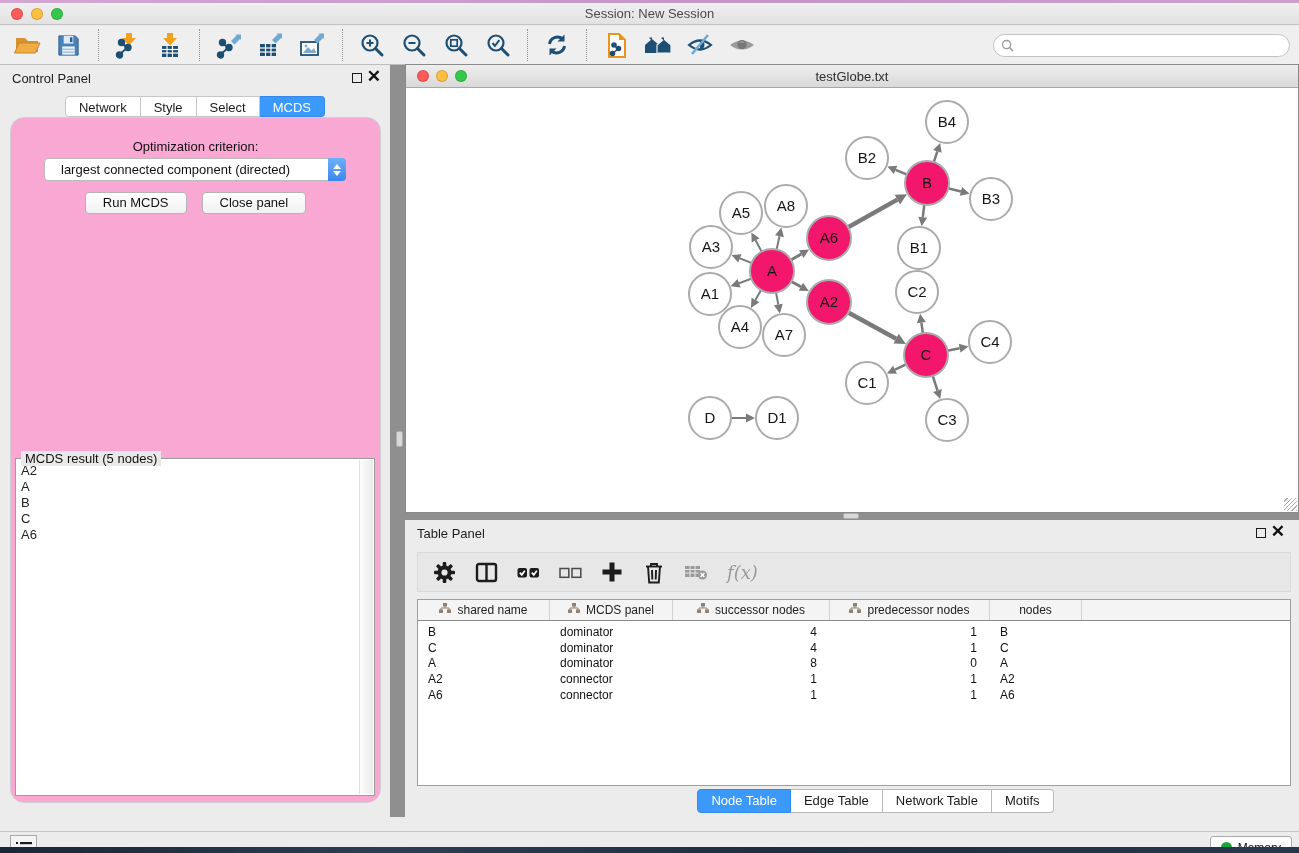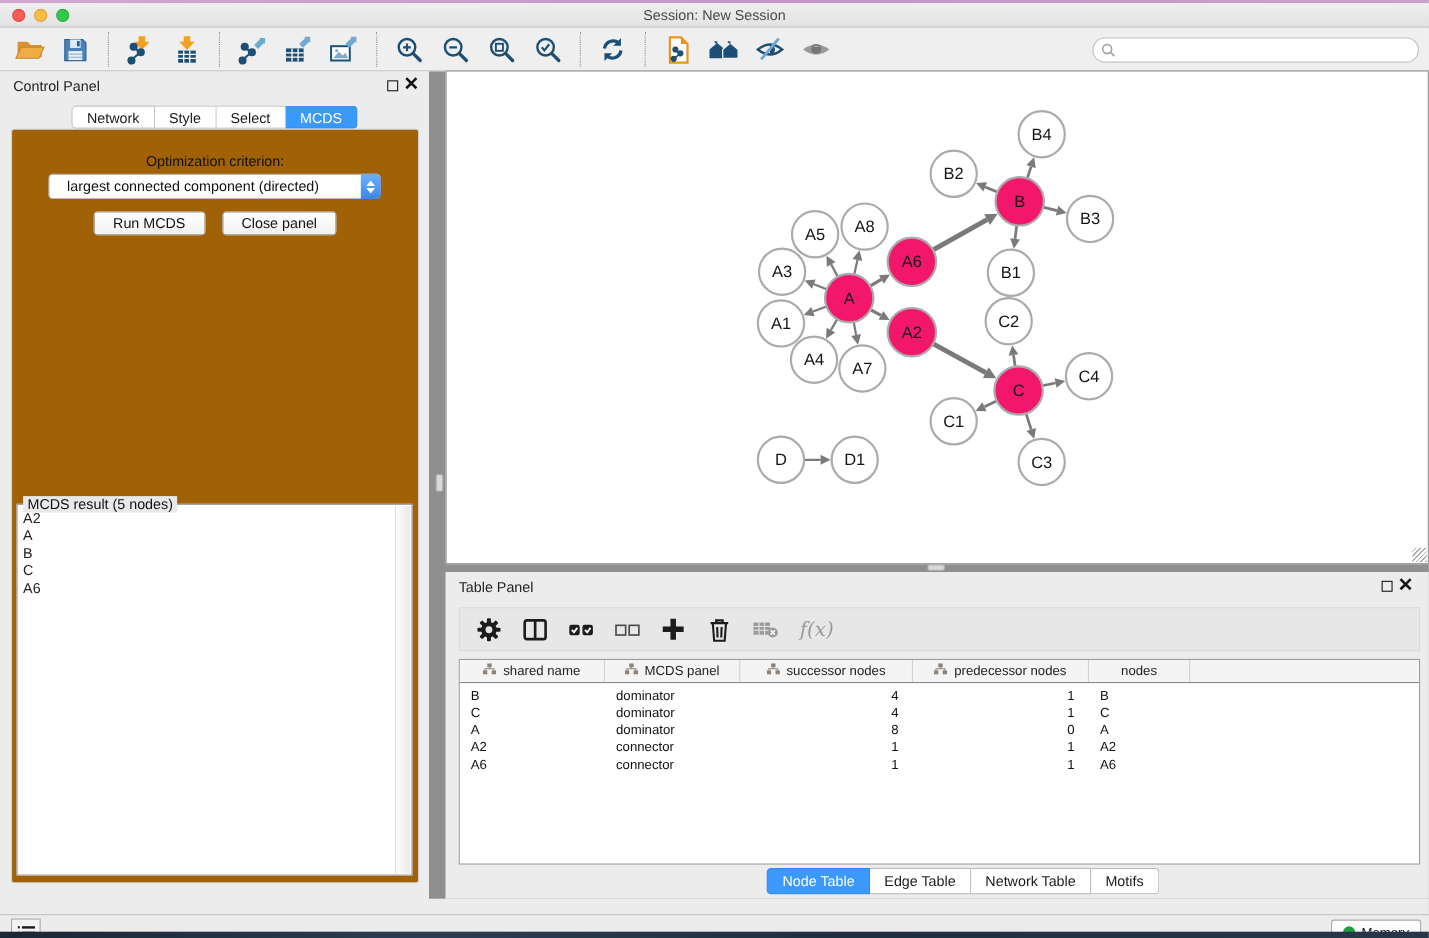--- a/index.html
+++ b/index.html
@@ -30,21 +30,21 @@
   
   .control-panel{position:absolute;left:0;top:65px;width:390px;bottom:36px;background:#ececec;}
   .cp-title{position:absolute;left:12px;top:6px;font-size:13px;color:#222;}
   .panel-float{position:absolute;right:28px;top:8px;width:10px;height:10px;border:1.6px solid #1a1a1a;}
   .panel-close{position:absolute;right:9px;top:2px;font-size:17px;font-weight:bold;color:#111;line-height:20px;}
   .seg-tabs{position:absolute;top:31px;left:0;right:0;display:flex;justify-content:center;}
   .seg-tab{font-size:13px;padding:3px 13px;background:#fff;border:1px solid #c6c6c6;border-left:none;color:#1a1a1a;height:21px;}
   .seg-tab:first-child{border-left:1px solid #c6c6c6;border-radius:4px 0 0 4px;}
   .seg-tab:last-child{border-radius:0 4px 4px 0;}
   .seg-tab.active{background:#3b99fc;border-color:#3489ef;color:#fff;}
-  .cp-body{position:absolute;left:10px;right:9px;top:52px;bottom:14px;background:#a16207;border:1px solid #d0d0d0;border-radius:3px;}
+  .cp-body{position:absolute;left:10px;right:9px;top:52px;bottom:14px;background:#f9a8d4;border:1px solid #d0d0d0;border-radius:14px;}
   .opt-label{position:absolute;top:21px;left:0;right:0;text-align:center;font-size:13px;color:#111;}
   .dropdown{position:absolute;left:33px;right:34px;top:40px;height:23px;background:#fff;border:1px solid #b9b9b9;border-radius:4px;font-size:13px;line-height:21px;padding-left:16px;color:#111;}
   .dd-stepper{position:absolute;right:-1px;top:-1px;width:18px;height:23px;border-radius:0 4px 4px 0;background:linear-gradient(#6db1fb,#3a86f0);display:flex;flex-direction:column;align-items:center;justify-content:center;gap:2px;}
   .dd-stepper svg{display:block;}
   .btn-row{position:absolute;top:74px;left:0;right:0;display:flex;justify-content:center;gap:15px;}
   .btn{background:linear-gradient(#ffffff,#f1f1f1);border:1px solid #b4b4b4;border-radius:4px;font-size:13px;padding:2px 17px 3px;color:#111;}
   .result-box{position:absolute;left:4px;right:5px;top:333px;bottom:6px;}
   .result-border{position:absolute;top:7px;left:0;right:0;bottom:0;border:1px solid #9b9b9b;background:#fff;}
   .result-legend{position:absolute;top:0;left:6px;background:#e9e9e9;padding:0 4px;font-size:13px;color:#111;z-index:2;}
   .result-list{position:absolute;top:12px;left:4px;right:20px;bottom:4px;font-size:13px;line-height:16px;z-index:1;}
@@ -307,20 +307,28 @@
         </div>
       <div class="result-scroll"></div>
     </div>
   </div>
 </div>
 
 <div class="split-thumb-v"></div>
 <div class="split-thumb-h"></div>
 
 <div class="net-window">
+  <div class="net-titlebar">
+    <div class="net-traffic">
+      <span class="light red"></span>
+      <span class="light yellow"></span>
+      <span class="light green"></span>
+    </div>
+    <div class="net-title">testGlobe.txt</div>
+  </div>
   <div class="net-body">
     <svg id="graph-svg" width="892" height="424">
         <line x1="366" y1="182" x2="333.0645527707079" y2="194.21798848828578" stroke="#7a7a7a" stroke-width="2"></line>
         <polygon points="324.6264568050185,197.3482498949125 331.49942206739456,189.99894050544108 334.62968347402125,198.43703647113048" fill="#7a7a7a"></polygon>
         <line x1="366" y1="182" x2="333.8475445026189" y2="169.34985357480087" stroke="#7a7a7a" stroke-width="2"></line>
         <polygon points="325.47245093734244,166.05473479501998 335.49510389250935,165.16230679216264 332.1999851127285,173.5374003574391" fill="#7a7a7a"></polygon>
         <line x1="366" y1="182" x2="349.38030708906183" y2="211.08446259414174" stroke="#7a7a7a" stroke-width="2"></line>
         <polygon points="344.91505664385033,218.8986508732619 345.4732129495018,208.851837371536 353.2874012286219,213.3170878167475" fill="#7a7a7a"></polygon>
         <line x1="366" y1="182" x2="349.61269540680377" y2="151.33988172885861" stroke="#7a7a7a" stroke-width="2"></line>
         <polygon points="345.3702999661188,143.4024967108029 353.5813879158316,149.21868400851614 345.6440028977759,153.4610794492011" fill="#7a7a7a"></polygon>

